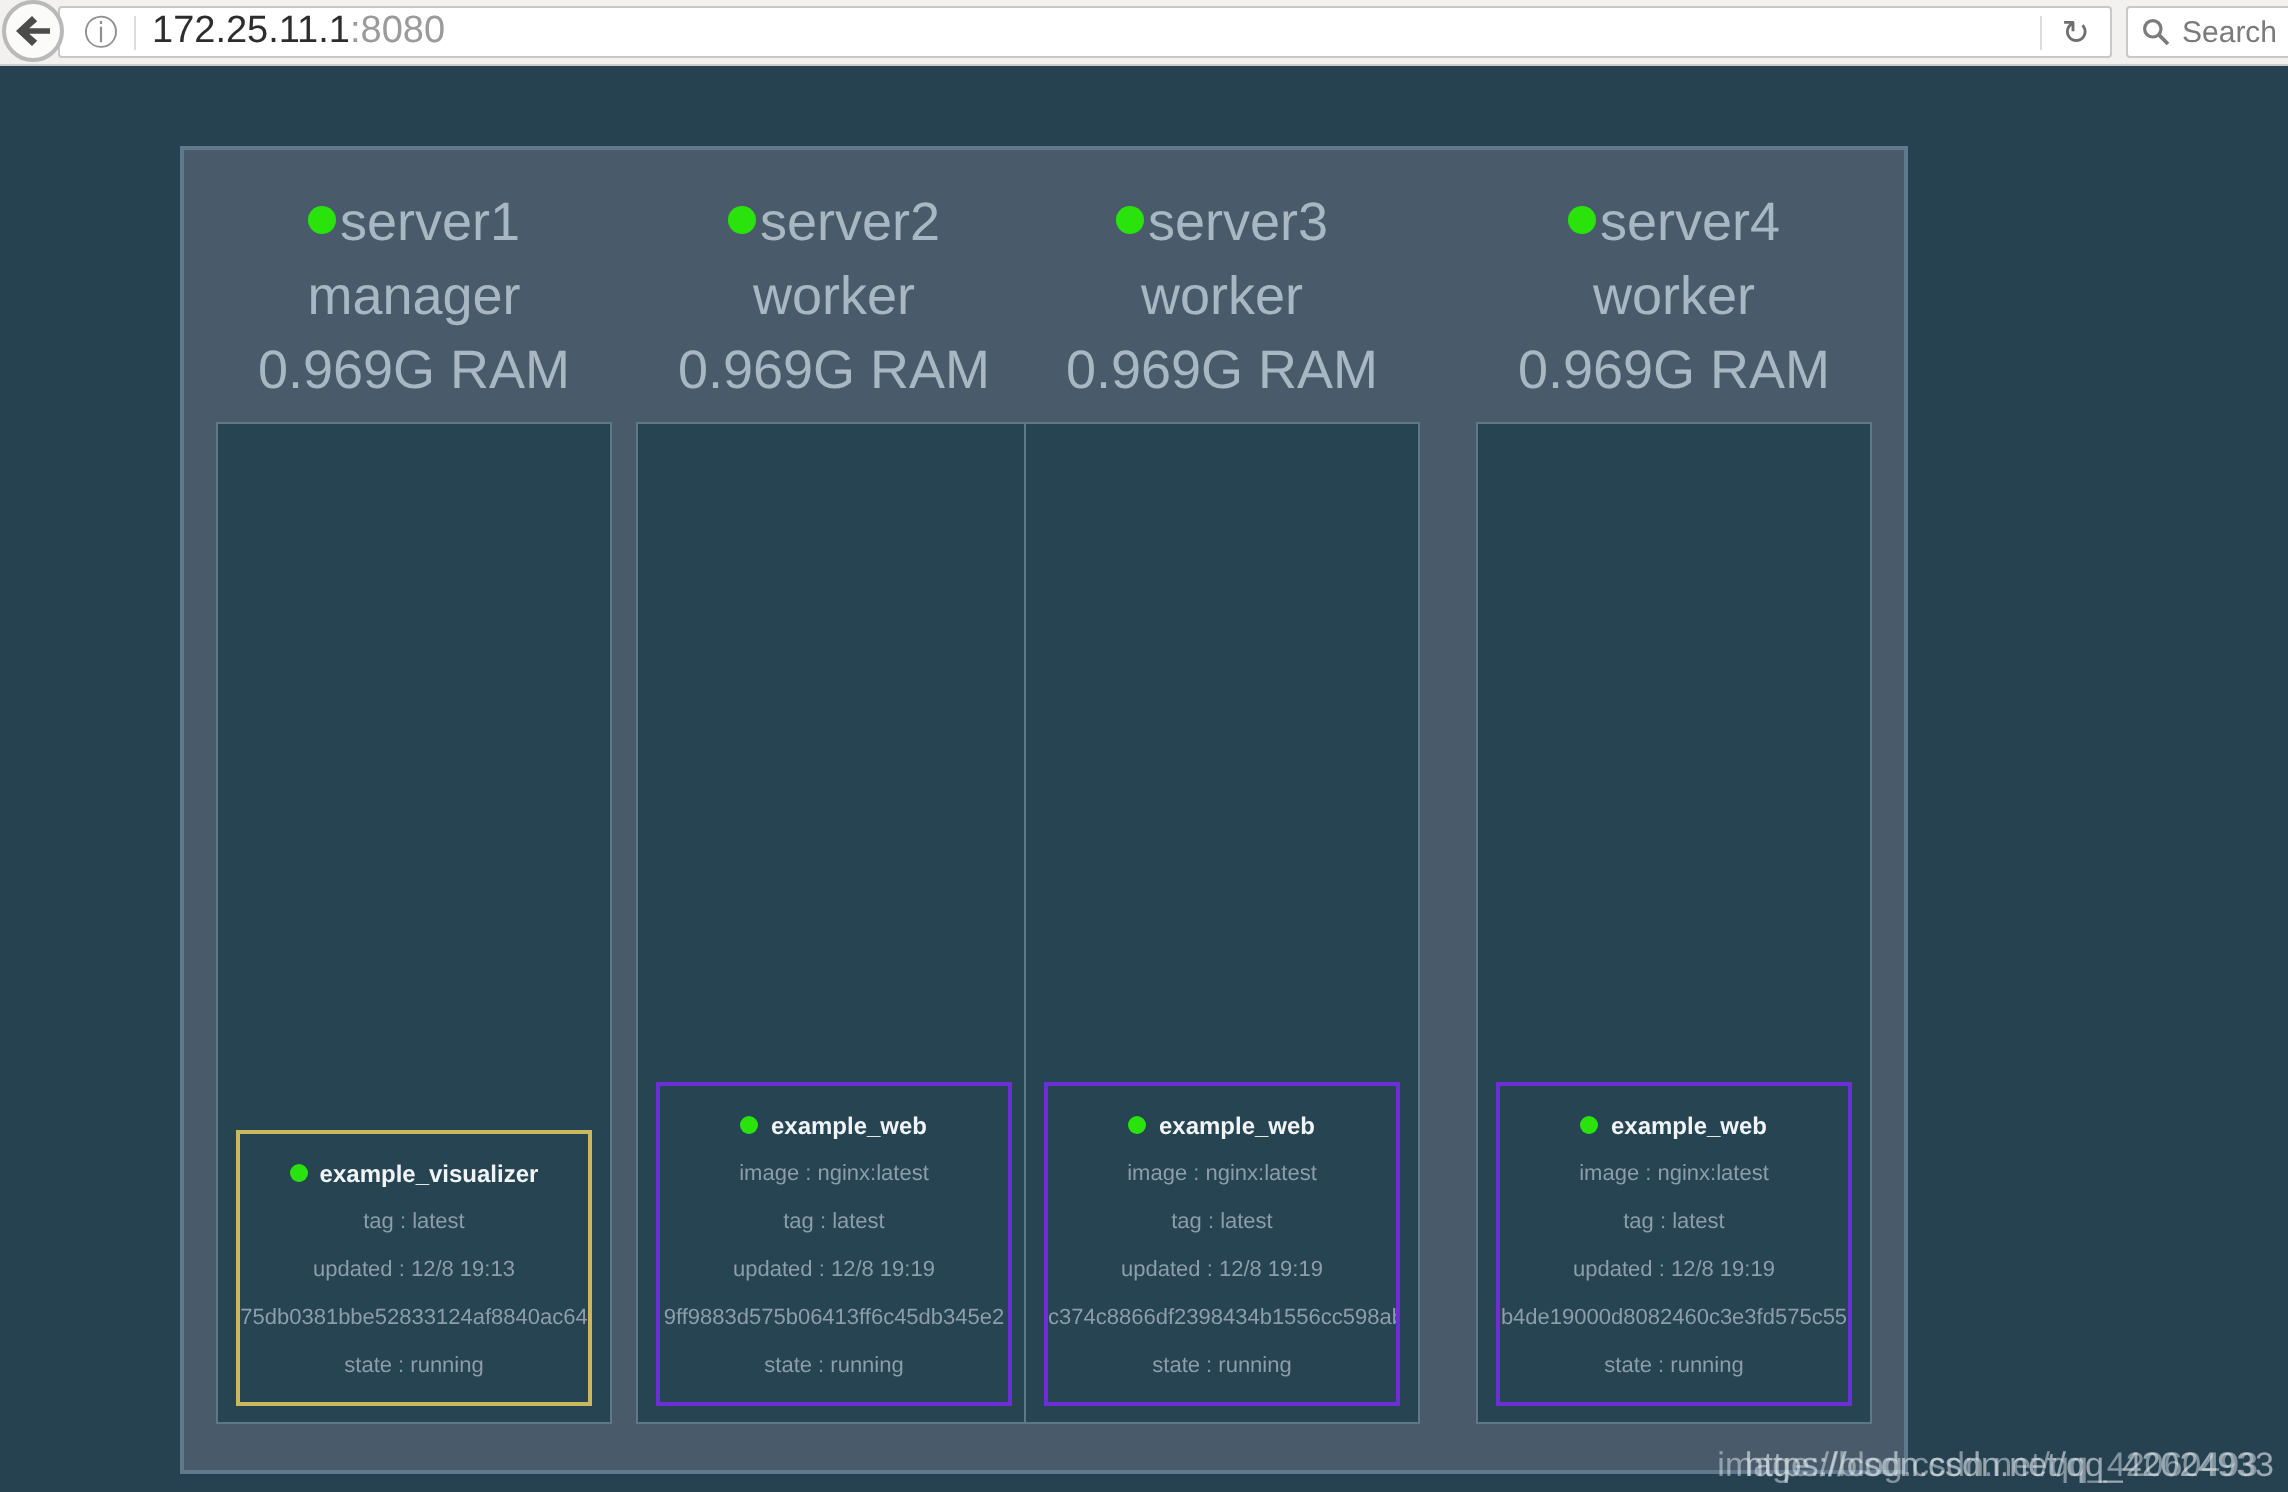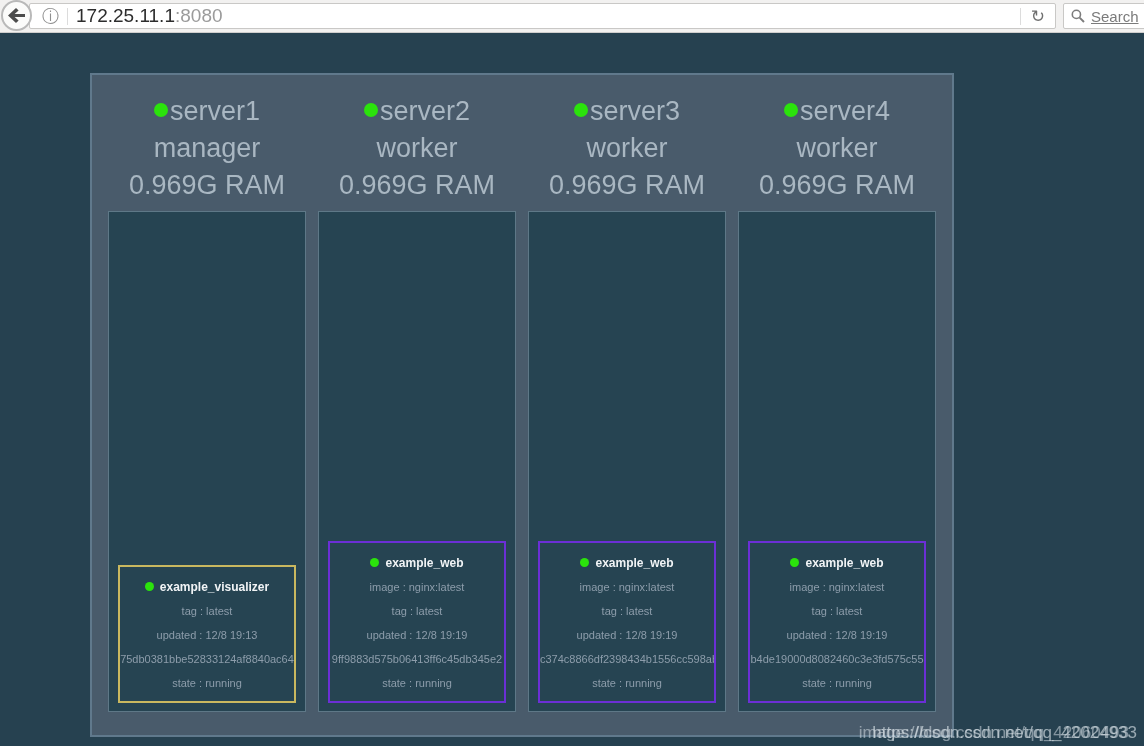--- a/index.html
+++ b/index.html
@@ -29,21 +29,21 @@
   .vsep { width:1px; height:17px; background:#dcdcdc; margin:0 8px; flex:none; }
   .url-text { font-size:19px; color:#2d2d2d; white-space:nowrap; }
   .url-port { color:#9b9b9b; }
   .reload-wrap { margin-left:auto; display:flex; align-items:center; height:100%; }
   .reload-glyph { font-size:17px; color:#6f6f6f; margin:0 10px 0 2px; line-height:1; }
   .search-box {
     position:absolute; left:1063px; top:3px; width:88px; height:26px;
     background:#ffffff; border:1px solid #c9c8c6; border-radius:2px;
     display:flex; align-items:center; z-index:2;
   }
-  .search-text { font-size:15px; color:#7b7b7b; margin-left:6px;text-decoration:underline; }
+  .search-text { font-size:15px; color:#7b7b7b; margin-left:6px; }
 
   
   .page { position:absolute; top:34px; left:0; width:1144px; height:712px; background:#264150; }
   .panel {
     position:absolute; left:90px; top:39px; width:864px; height:664px;
     background:#495b6b; border:2px solid #60798c;
   }
   .node { position:absolute; top:0; width:198px; height:660px; }
   .node-header {
     margin-top:18px; text-align:center;
@@ -139,21 +139,21 @@
           <div class="card-line card-title"><span class="card-dot"></span><span>example_web</span></div>
           <div class="card-line">image : nginx:latest</div>
           <div class="card-line">tag : latest</div>
           <div class="card-line">updated : 12/8 19:19</div>
           <div class="card-line">9ff9883d575b06413ff6c45db345e2</div>
           <div class="card-line">state : running</div>
         </div>
       </div>
     </div>
 
-    <div class="node" style="left:436px">
+    <div class="node" style="left:420px">
       <div class="node-header">
         <div><span class="node-dot"></span><span>server3</span></div>
         <div>worker</div>
         <div>0.969G RAM</div>
       </div>
       <div class="tasks">
         <div class="card" style="border-color: rgb(107, 47, 214);">
           <div class="card-line card-title"><span class="card-dot"></span><span>example_web</span></div>
           <div class="card-line">image : nginx:latest</div>
           <div class="card-line">tag : latest</div>

